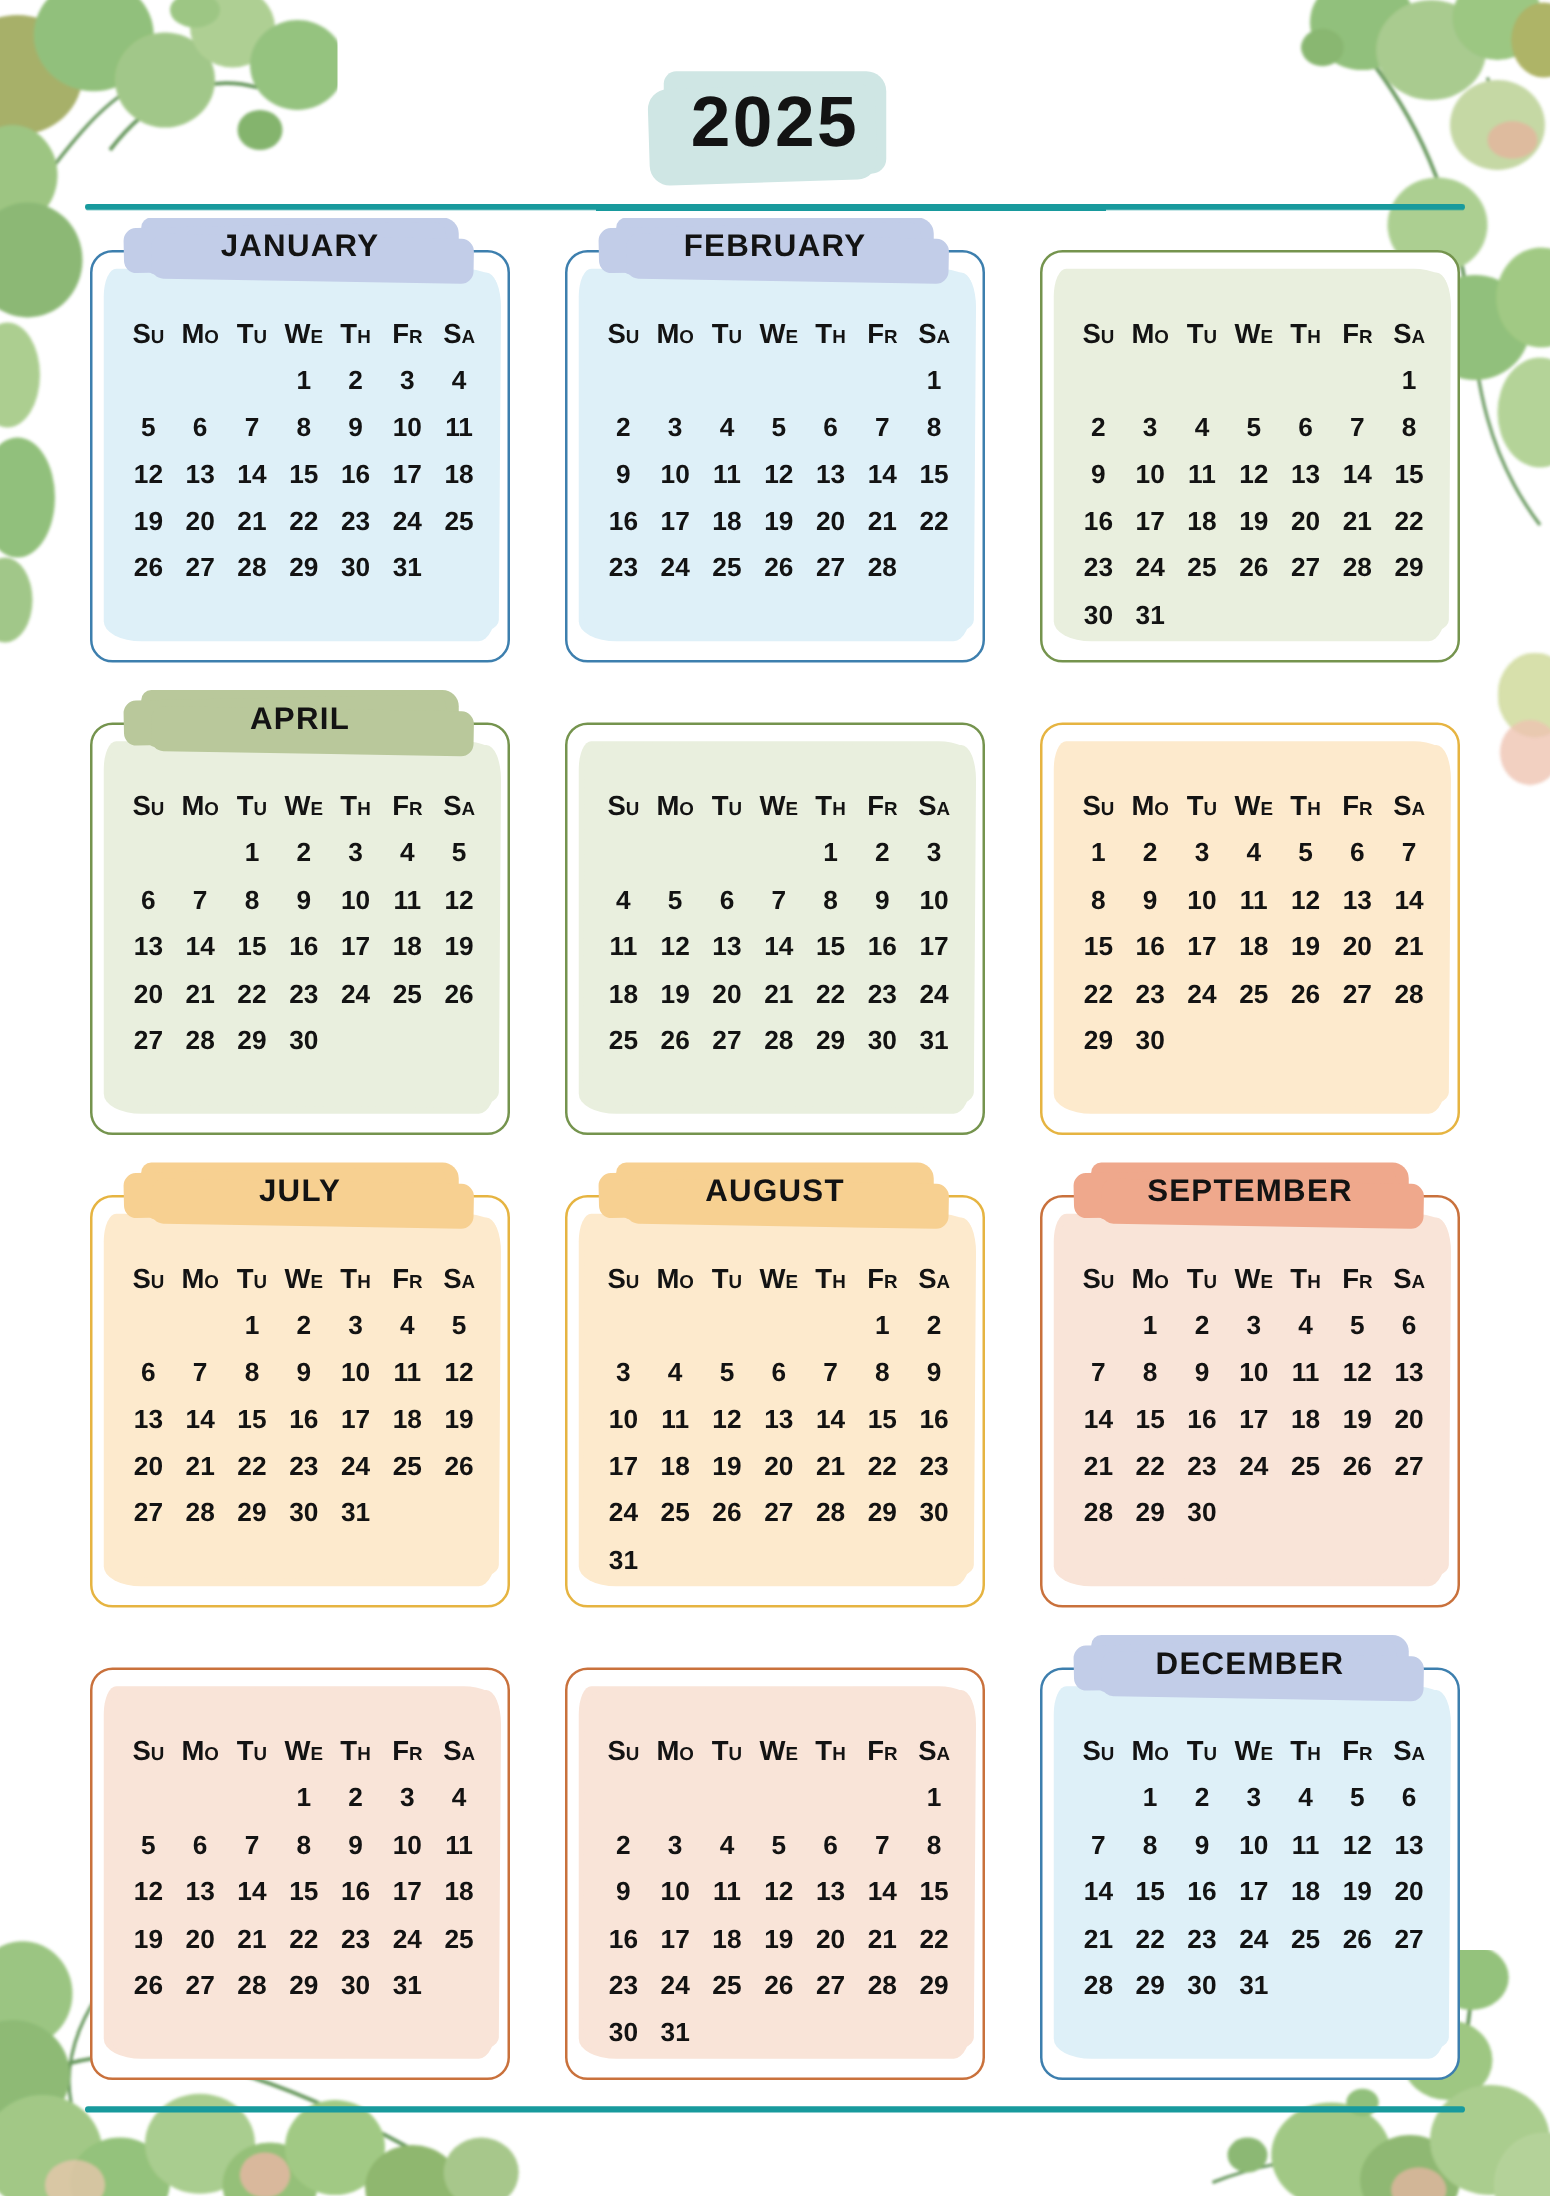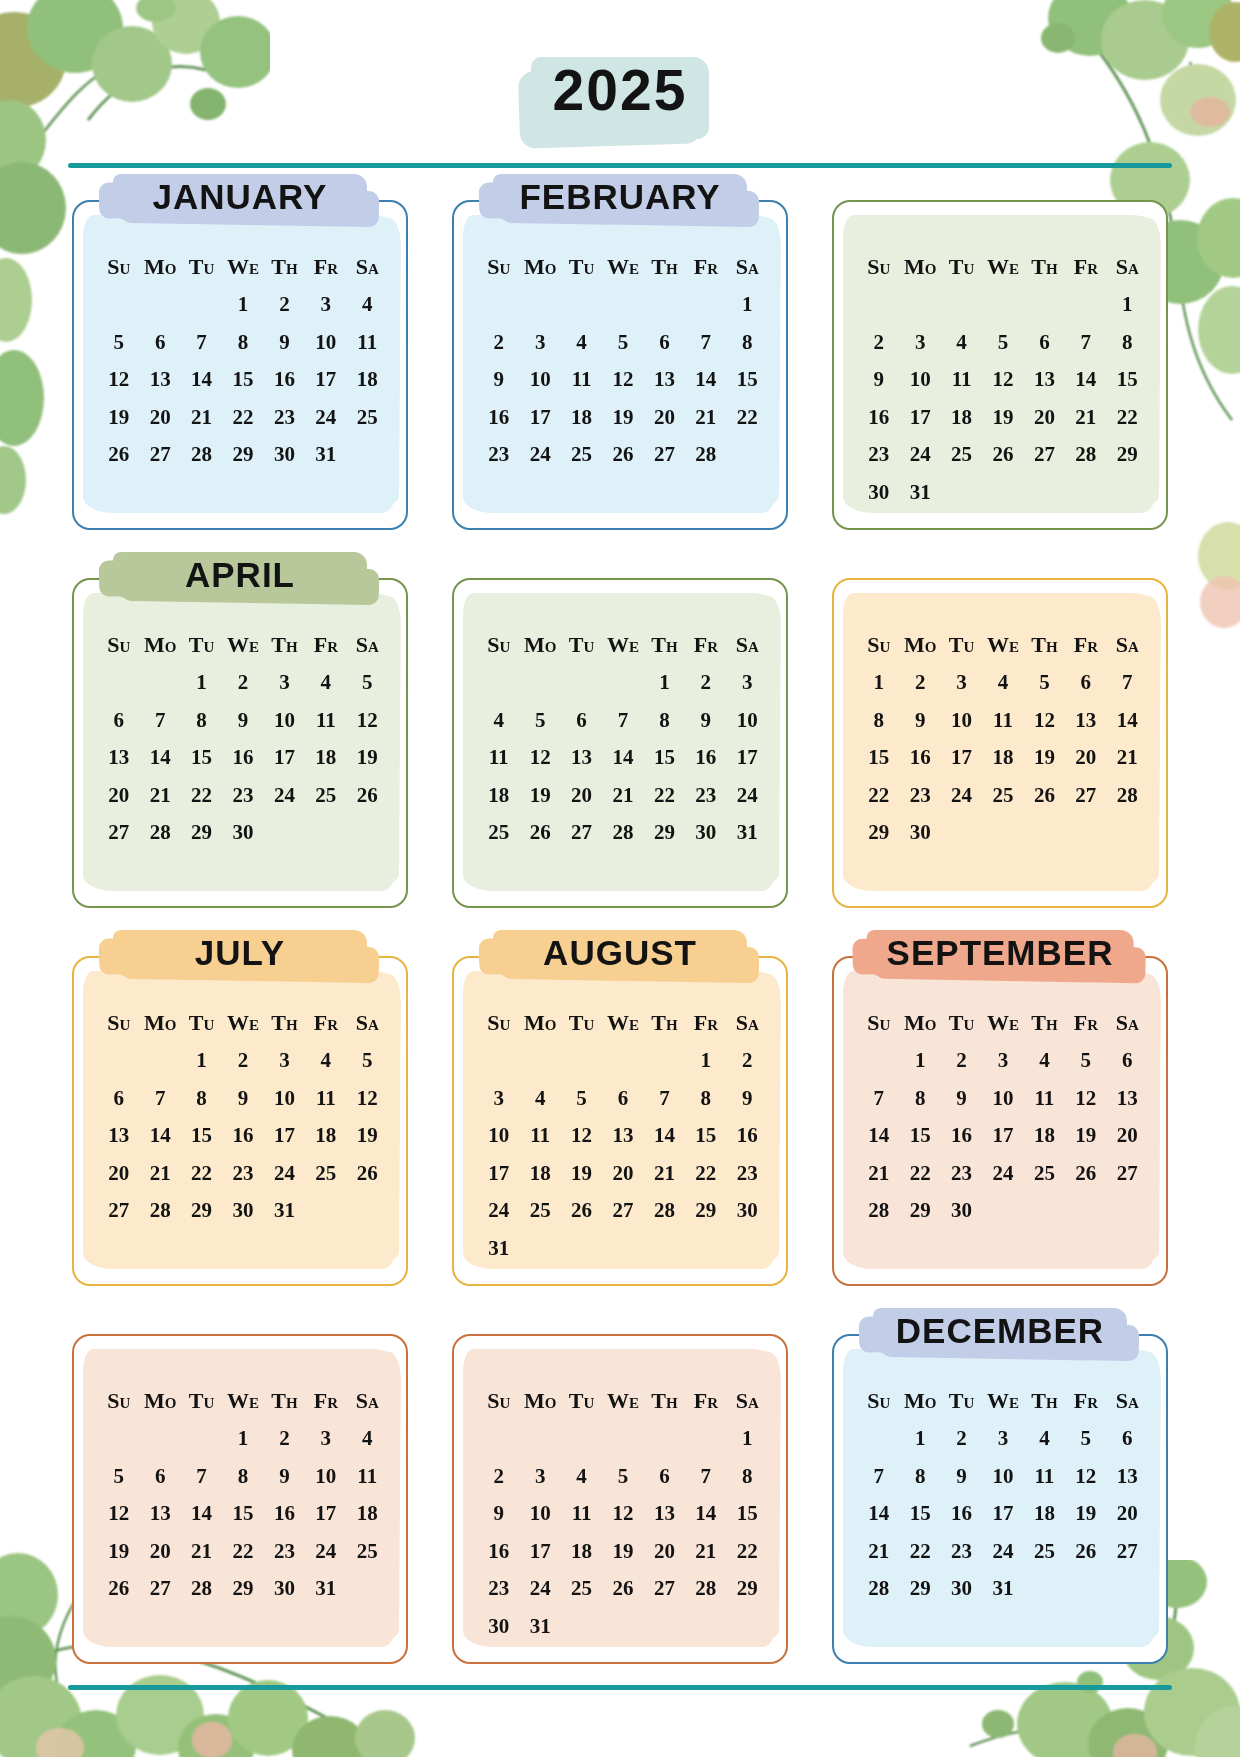--- a/index.html
+++ b/index.html
@@ -7,47 +7,47 @@
         font-family:"Liberation Sans","DejaVu Sans",sans-serif;color:#131313;}
 
   
   .rule{position:absolute;left:68px;width:1104px;height:5px;border-radius:3px;z-index:1;}
   .rule-top{top:163px;}
   .rule-bottom{top:1685px;}
 
   
   .year-brush{position:absolute;top:57px;left:50%;transform:translateX(-50%);
               width:178px;height:82px;z-index:2;border-radius:10px 16px 12px 18px;
-              display:flex;align-items:flex-start;justify-content:center;}
+              display:flex;align-items:center;justify-content:center;}
   .year-brush::after{content:"";position:absolute;left:-12px;right:8px;top:12px;bottom:-7px;
               background:inherit;border-radius:16px;transform:rotate(-1.8deg);z-index:-1;}
   .year{font-size:57px;font-weight:bold;letter-spacing:2px;}
 
   
   .months{position:absolute;top:200px;left:72px;width:1096px;z-index:2;display:grid;
           grid-template-columns:repeat(3,336px);grid-template-rows:repeat(4,330px);
           column-gap:44px;row-gap:48px;}
   .month{position:relative;height:330px;}
   .brush{position:absolute;top:-26px;left:50%;transform:translateX(-50%);
          min-width:214px;height:46px;background:var(--header);z-index:3;
          border-radius:8px 13px 9px 14px;display:flex;align-items:center;justify-content:center;
          padding:0 20px;}
   .brush::before{content:"";position:absolute;left:-14px;right:10px;top:6px;bottom:4px;
          background:inherit;border-radius:10px;transform:rotate(-1.2deg);z-index:-1;}
   .brush::after{content:"";position:absolute;left:8px;right:-12px;top:15px;bottom:-5px;
          background:inherit;border-radius:10px;transform:rotate(1deg);z-index:-1;}
-  .month-name{font-size:35px;font-weight:bold;letter-spacing:1px;white-space:nowrap;}
+  .month-name{font-size:25px;font-weight:bold;letter-spacing:1px;white-space:nowrap;}
   .card{position:absolute;inset:0;border:2.5px solid var(--border);border-radius:18px;
         background:#fff;overflow:hidden;}
   .wash{position:absolute;left:9px;right:9px;top:13px;bottom:15px;background:var(--body);
         border-radius:10px 26px 14px 30px / 22px 12px 28px 16px;}
   .wash::after{content:"";position:absolute;inset:2px -3px 6px 4px;background:inherit;
         border-radius:30px 12px 26px 10px / 14px 28px 12px 24px;transform:rotate(.4deg);}
   .cal{position:absolute;left:24px;right:18px;top:46px;z-index:2;display:grid;
-       grid-template-columns:repeat(7,1fr);font-family:Liberation Serif, serif;}
+       grid-template-columns:repeat(7,1fr);}
   .dow{font-variant:small-caps;font-weight:bold;font-size:22px;line-height:38px;text-align:center;}
   .day{font-weight:bold;font-size:21px;line-height:37.5px;text-align:center;}
 
   .leaves{position:absolute;z-index:1;}
   .leaves.tl{left:0;top:0;}
   .leaves.tr{right:0;top:0;}
   .leaves.bl{left:0;top:1500px;}
   .leaves.br{left:930px;top:1560px;}
 </style>
 </head>

